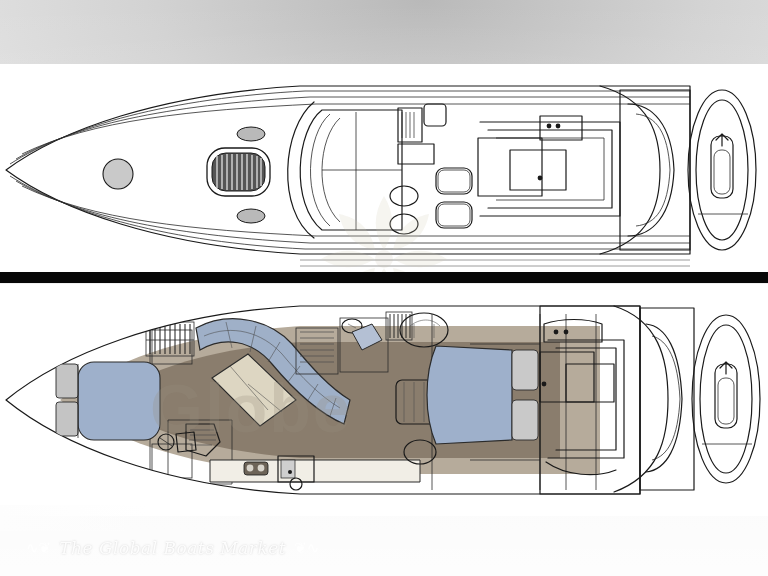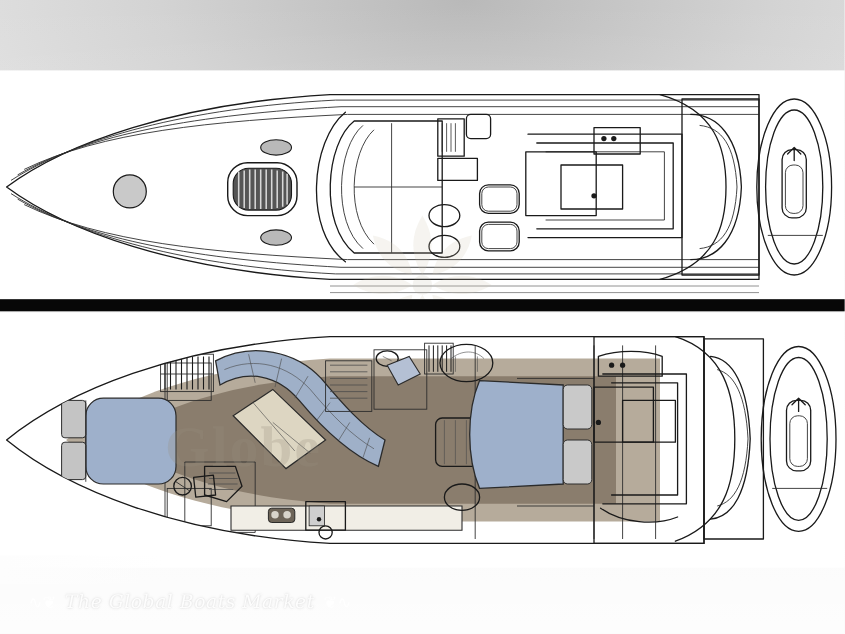--- a/index.html
+++ b/index.html
@@ -27,21 +27,21 @@
 
   
   #separator{position:absolute;left:0;top:272px;width:768px;height:11px;background:#070707;}
 
   
   .wm-logo{position:absolute;left:50%;transform:translateX(-50%);
            pointer-events:none;opacity:.30;}
   #wm-logo-deck{top:120px;}
 
   #wm-globe{position:absolute;left:150px;top:372px;width:480px;height:72px;
-            font-family:Liberation Serif, serif;font-size:52px;font-weight:700;
+            font-family:Liberation Sans, sans-serif;font-size:68px;font-weight:700;
             color:rgba(150,143,128,.26);letter-spacing:2px;line-height:72px;
             white-space:nowrap;overflow:hidden;pointer-events:none;}
 
   #wm-footer{position:absolute;left:0;top:528px;width:768px;height:40px;
              display:flex;align-items:center;justify-content:flex-start;
              padding-left:18px;box-sizing:border-box;pointer-events:none;}
   #wm-footer .txt{font-family:"DejaVu Serif",serif;font-style:italic;
              font-size:17px;color:rgba(255,255,255,.92);letter-spacing:.5px;
              text-shadow:0 0 2px rgba(120,120,120,.35);white-space:nowrap;}
   .flourish{color:rgba(255,255,255,.9);font-size:15px;padding:0 8px;}

